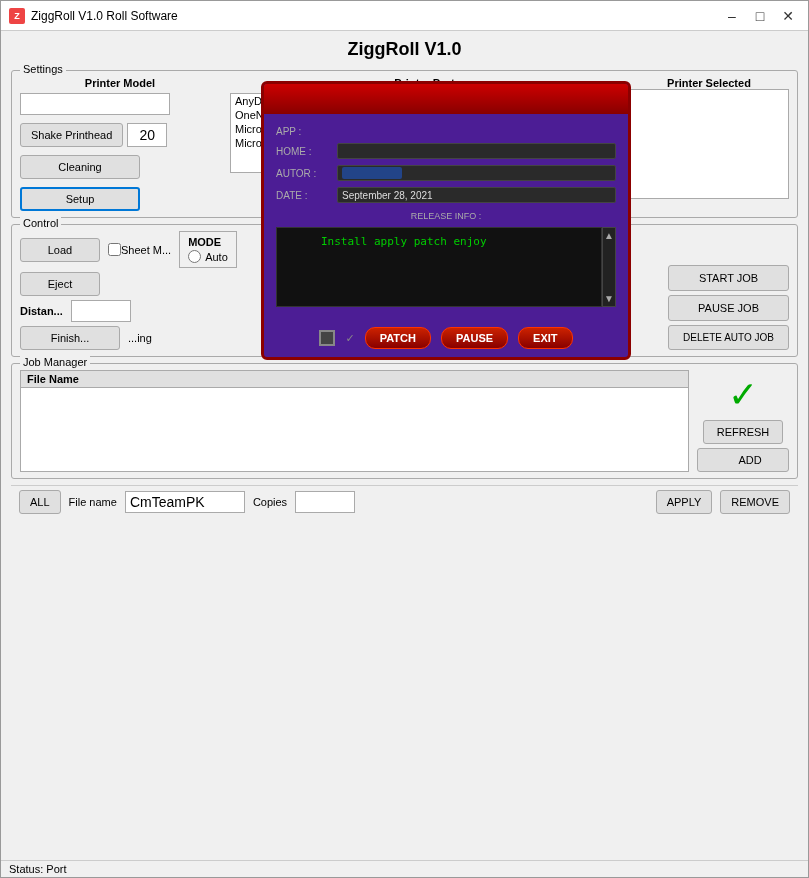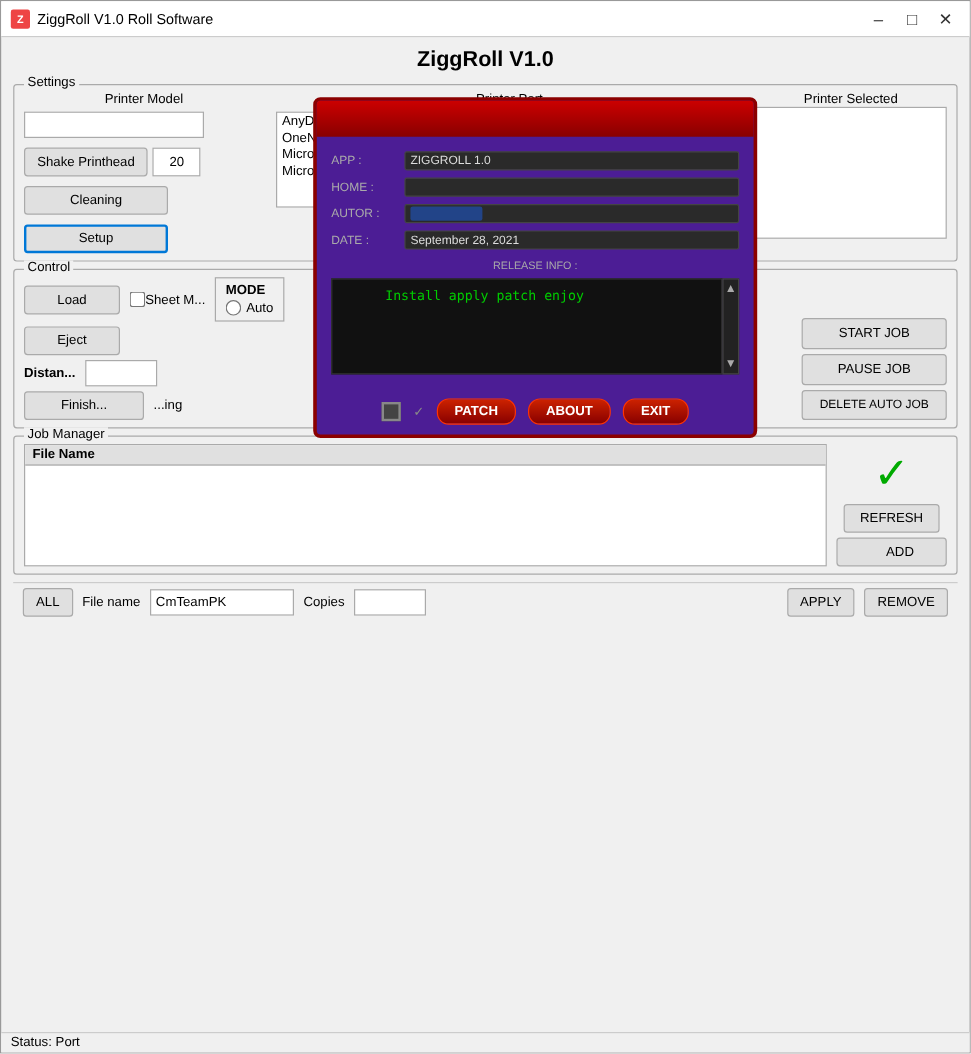--- a/index.html
+++ b/index.html
@@ -103,21 +103,21 @@
       align-items: flex-start;
     }
     .printer-model-section {
       display: flex;
       flex-direction: column;
       gap: 4px;
       width: 200px;
     }
     .section-label {
       font-size: 11px;
-      font-weight: normal;
+      font-weight: bold;
       text-align: center;
     }
     .combo-box {
       width: 150px;
       height: 22px;
       border: 1px solid #aaa;
       background: white;
       padding: 2px 4px;
       font-size: 11px;
       appearance: none;
@@ -378,21 +378,21 @@
     }
     .notes-area {
       display: flex;
       gap: 0;
     }
     .checkbox-checked {
       background: #555;
     }
     
     input[type="text"], input[type="number"] {
-      font-size: 11px;
+      font-size: 14px;
     }
   </style>
 </head>
 <body>
 
 <div class="window">
 
   <div class="title-bar">
     <div class="title-bar-left">
       <div class="title-bar-icon">Z</div>
@@ -512,23 +512,20 @@
       <input type="text" class="copies-input" style="">
       <button class="btn" style="margin-left:auto;">APPLY</button>
       <button class="btn">REMOVE</button>
     </div>
 
     <div class="overlay">
       <div class="overlay-header"></div>
       <div class="overlay-body">
         <div class="info-row">
           <span class="info-label">APP :</span>
-          <div class="info-value-bar">
-            <span>ZIGGROLL 1.0</span>
-          </div>
         </div>
         <div class="info-row">
           <span class="info-label">HOME :</span>
           <div class="info-value-bar">
             <span></span>
           </div>
         </div>
         <div class="info-row">
           <span class="info-label">AUTOR :</span>
           <div class="info-value-bar blue-val">
@@ -549,21 +546,21 @@
           <div style="display:flex;flex-direction:column;justify-content:space-between;align-items:center;background:#222;border:1px solid #444;width:14px;padding:2px 0;">
             <span style="color:#aaa;font-size:10px;cursor:pointer;">▲</span>
             <span style="color:#aaa;font-size:10px;cursor:pointer;">▼</span>
           </div>
         </div>
       </div>
       <div class="overlay-footer">
         <div class="checkbox-checked" style="width:16px;height:16px;border:2px solid #888;background:#444;cursor:pointer;"></div>
         <span style="color:#888;font-size:11px;">✓</span>
         <button class="red-btn">PATCH</button>
-        <button class="red-btn">ABOUT</button>
+        <button class="red-btn">PAUSE</button>
         <button class="red-btn">EXIT</button>
       </div>
     </div>
 
   </div>
 
   <div class="status-bar">
     <span>Status:</span>
     <span>Port</span>
   </div>

